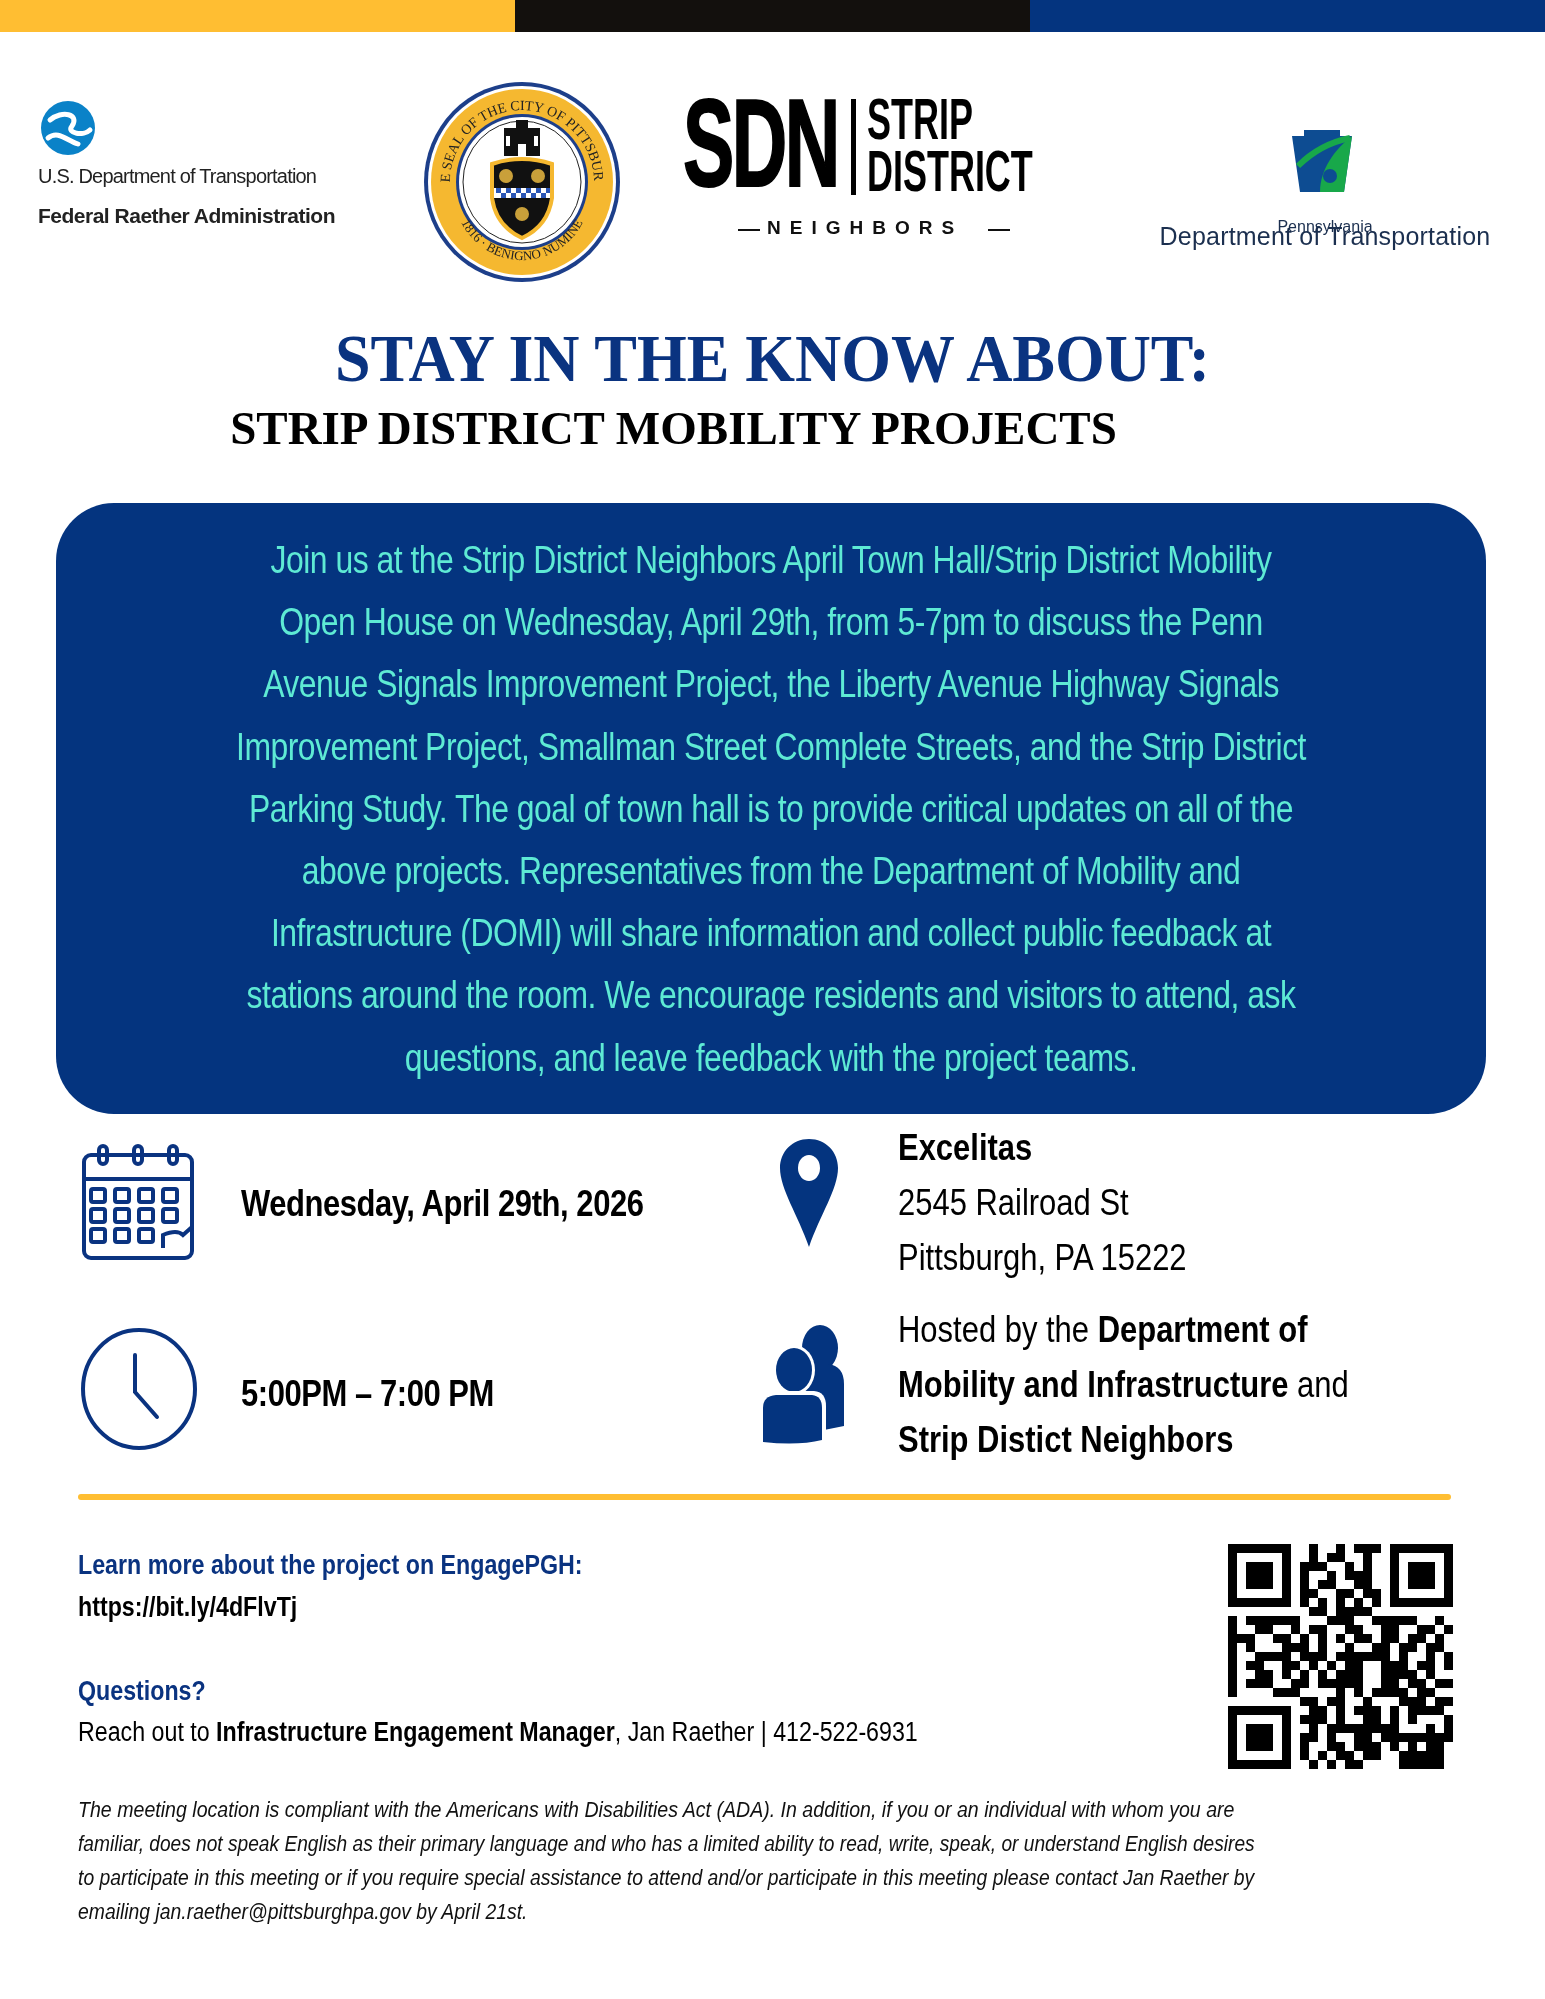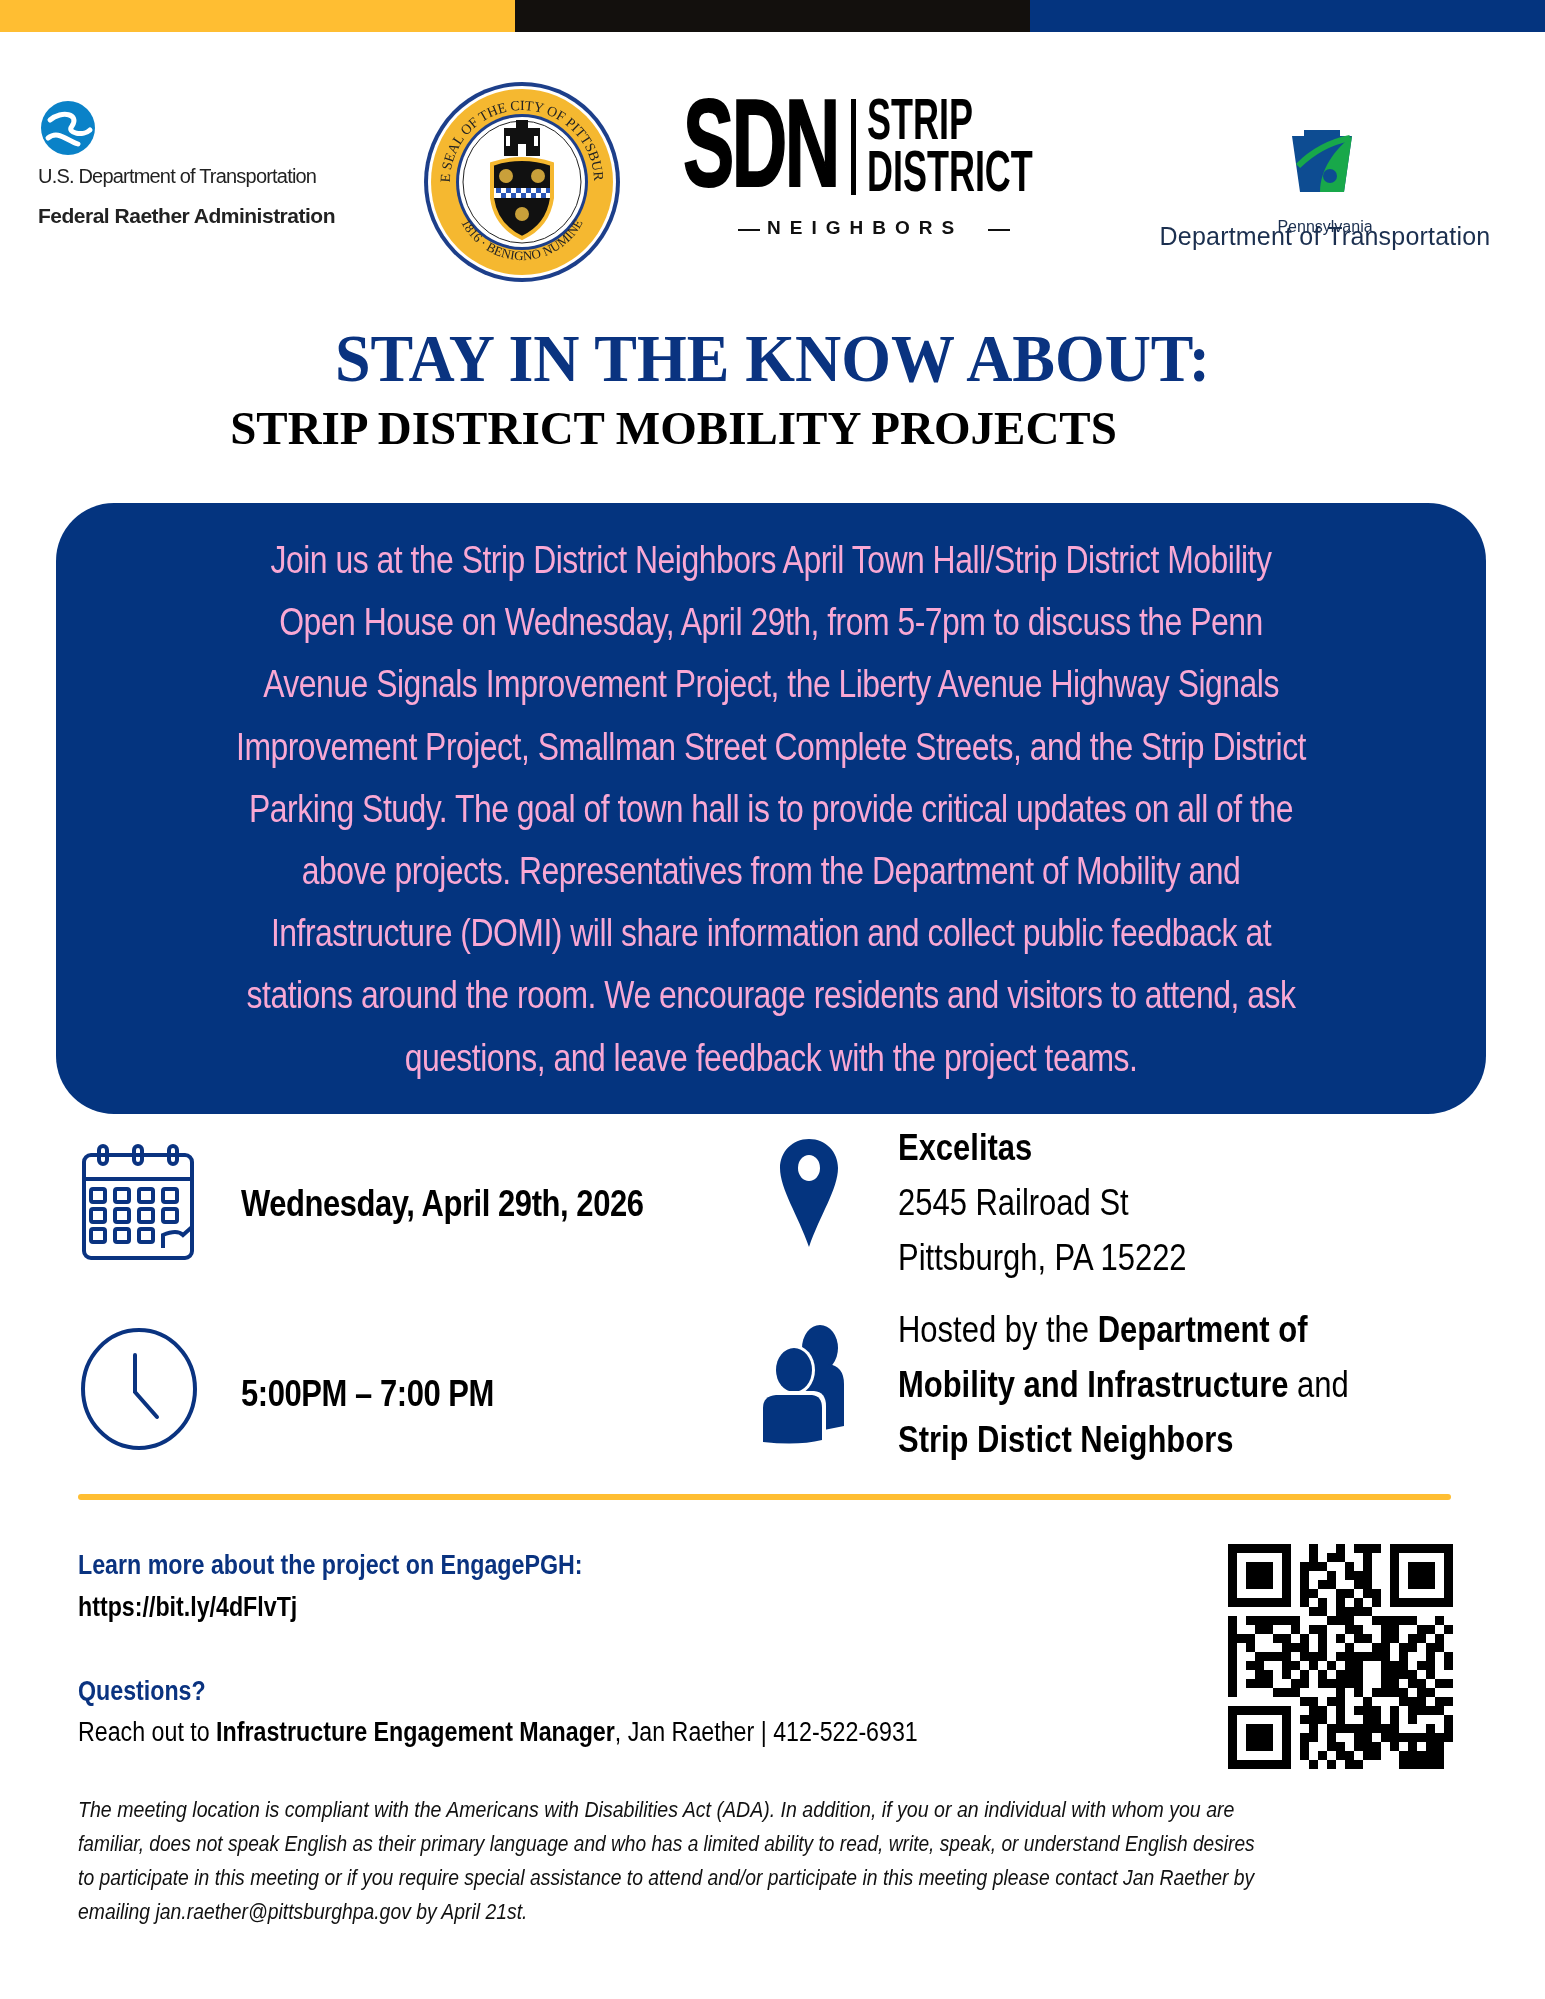--- a/index.html
+++ b/index.html
@@ -25,21 +25,21 @@
   .h1 { position: absolute; left: 0; width: 1545px; text-align: center; top: 318px;
         font-family: "Liberation Serif", "DejaVu Serif", serif; font-weight: bold;
         font-size: 68px; line-height: 80px; color: #0A3380; transform: scaleX(0.94); }
   .h2 { position: absolute; left: 0; width: 1347px; text-align: center; top: 398px;
         font-family: "Liberation Serif", "DejaVu Serif", serif; font-weight: bold;
         font-size: 47px; line-height: 60px; color: #000; }
 
   
   .bluebox { position: absolute; left: 56px; top: 503px; width: 1430px; height: 611px;
              background: #04347F; border-radius: 58px; }
-  .bluebox p { position: absolute; left: 0; top: 26px; width: 100%; text-align: center; color: #f9a8d4;
+  .bluebox p { position: absolute; left: 0; top: 26px; width: 100%; text-align: center; color: #5eead4;
                font-family: "Liberation Sans Narrow", "Liberation Sans", sans-serif;
                font-size: 38px; line-height: 62.2px; padding: 0 75px; letter-spacing: -0.6px; }
   .bluebox .line { display: block; white-space: nowrap; transform: scaleX(0.84); transform-origin: center; }
 
   
   .detail-bold { font-weight: bold; font-size: 36px; letter-spacing: -0.5px; transform-origin: left center; transform: scaleX(0.86); white-space: nowrap; }
   .detail-line { font-size: 36px; white-space: nowrap; transform-origin: left center; transform: scaleX(0.86); line-height: 55px; }
   .detail-line b { font-weight: bold; }
 
   .divider { position: absolute; left: 78px; top: 1494px; width: 1373px; height: 6px; background: #FFBE32; border-radius: 3px; }

